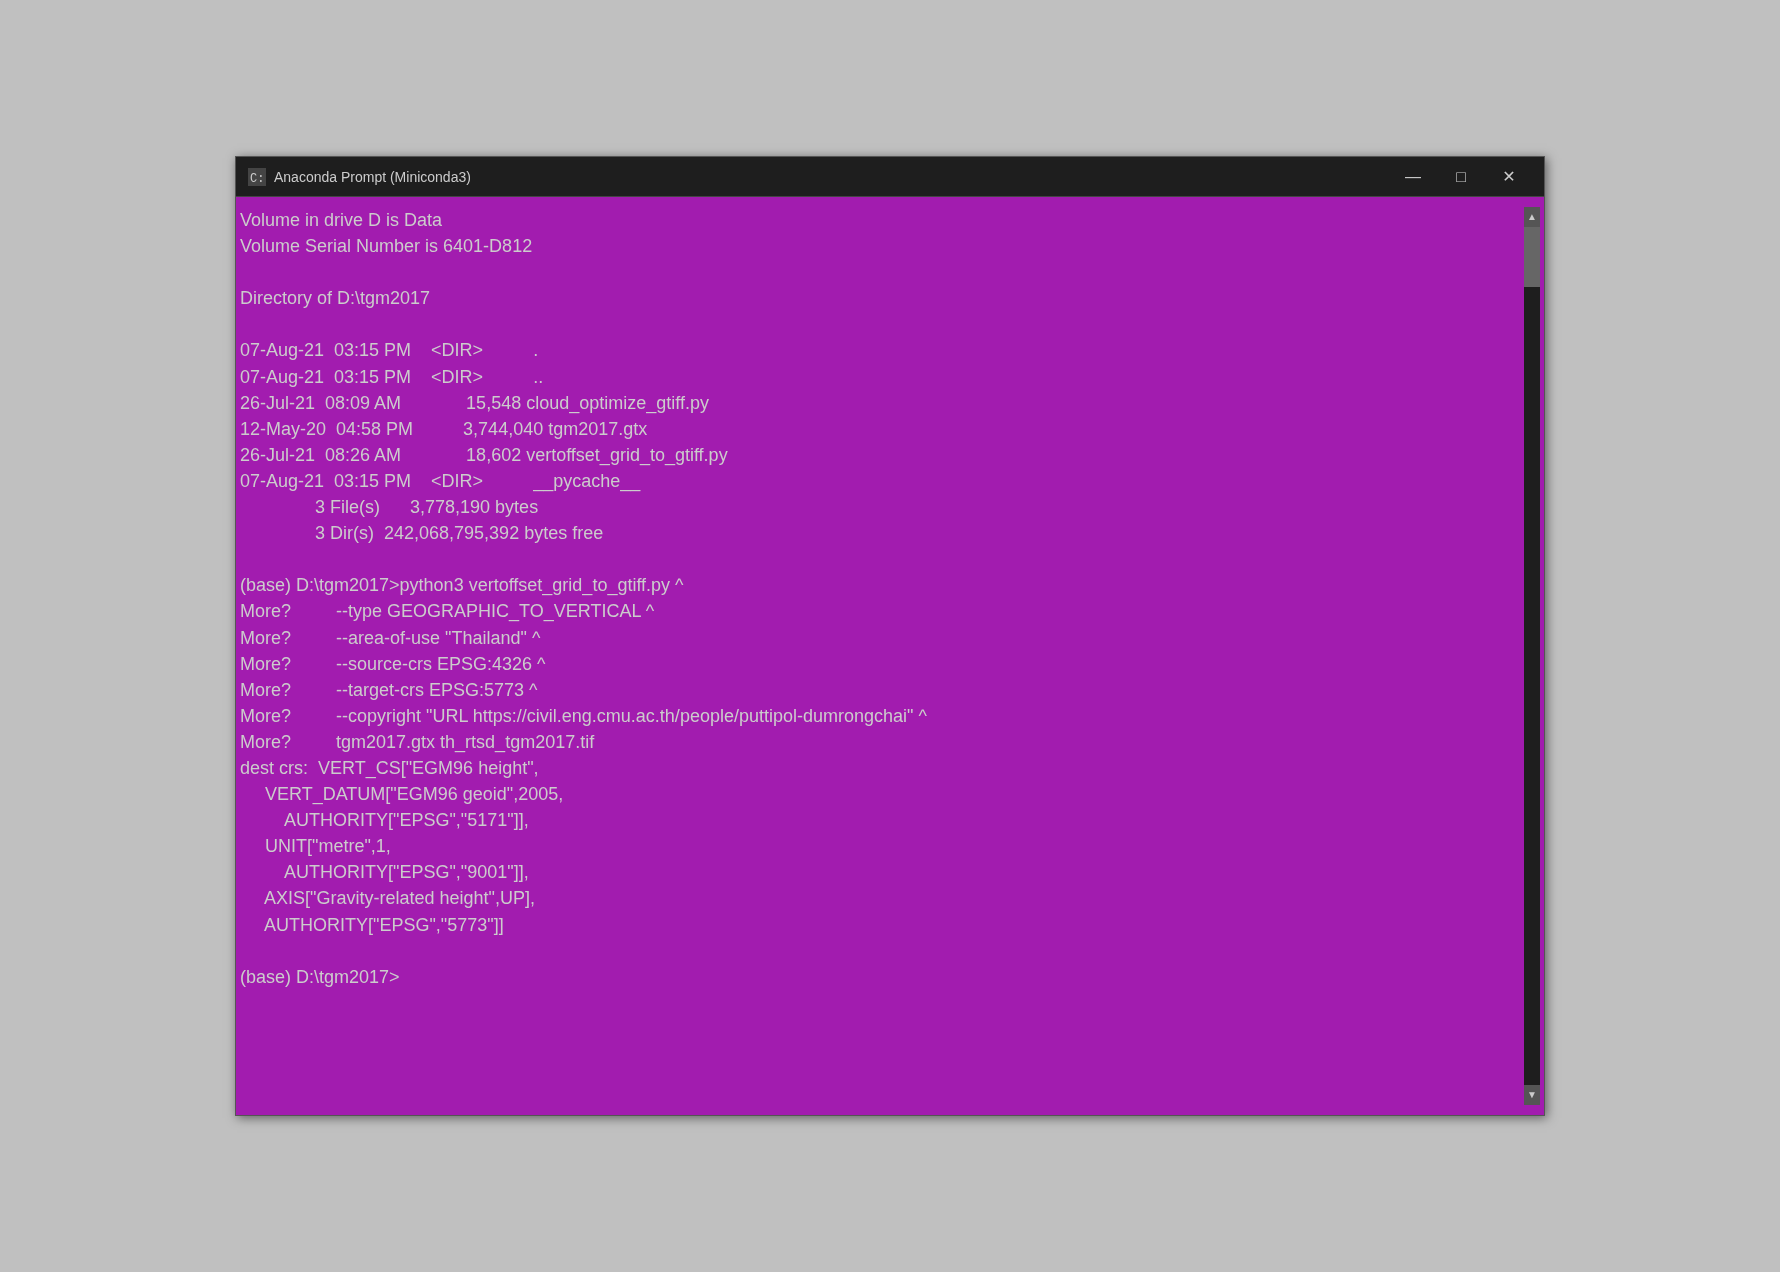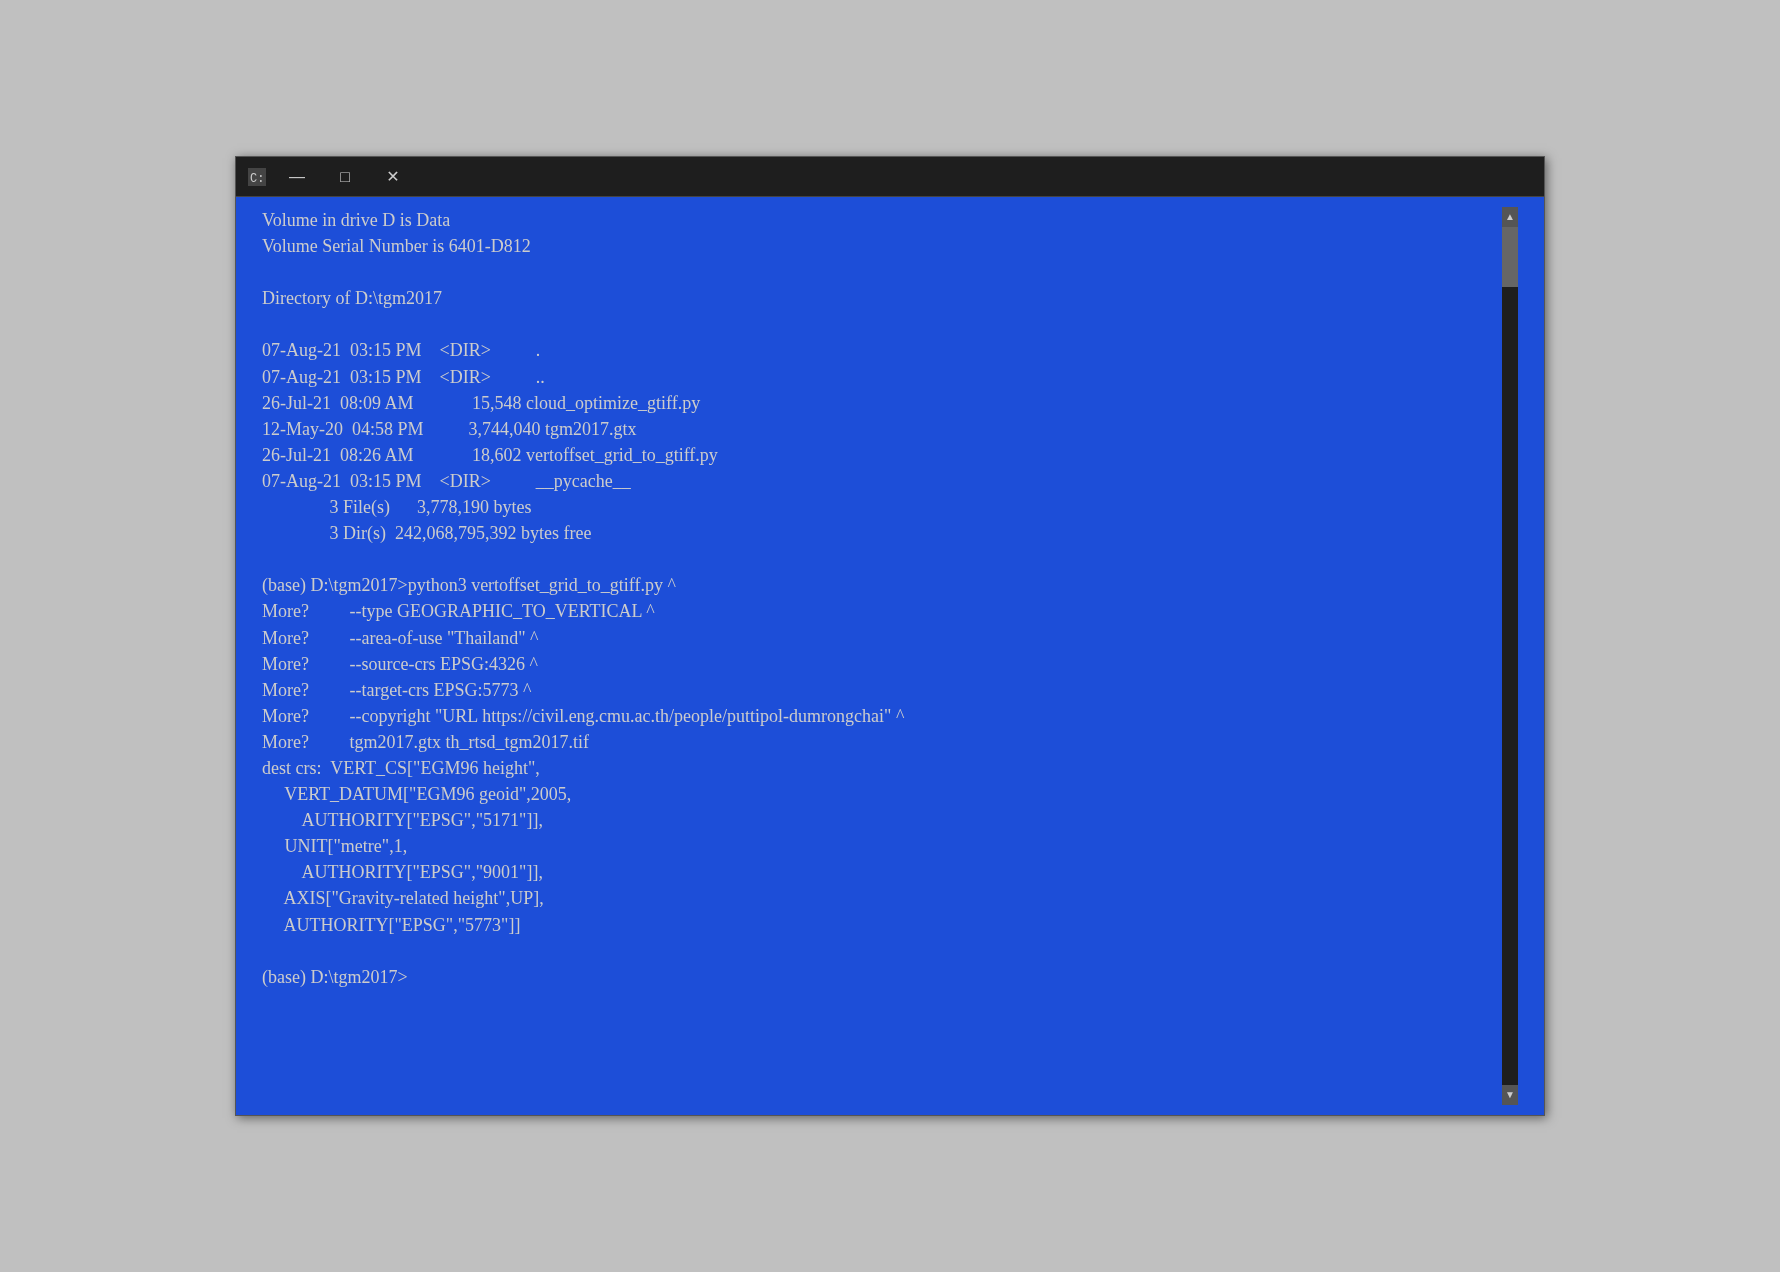--- a/index.html
+++ b/index.html
@@ -68,26 +68,26 @@
       font-size: 16px;
       cursor: pointer;
       display: flex;
       align-items: center;
       justify-content: center;
       font-family: 'Segoe UI', Arial, sans-serif;
     }
 
     .terminal-body {
       flex: 1;
-      background: #1d4ed8;
+      background: #a21caf;
       color: #cccccc;
-      font-family: Liberation Serif, serif;
+      font-family: Liberation Sans, sans-serif;
       font-size: 18px;
       line-height: 1.45;
-      padding: 10px 26px;
+      padding: 10px 4px;
       overflow: hidden;
       position: relative;
       display: flex;
     }
 
     .terminal-content {
       flex: 1;
       overflow: hidden;
       white-space: pre;
     }
@@ -131,20 +131,21 @@
   </style>
 </head>
 <body>
 
 <div class="window">
   <div class="title-bar">
     <svg class="title-bar-icon" viewBox="0 0 18 18" fill="none">
       <rect width="18" height="18" fill="#444"></rect>
       <text x="2" y="14" font-size="12" fill="#cccccc" font-family="Courier New">C:</text>
     </svg>
+    <span class="title-bar-title">Anaconda Prompt (Miniconda3)</span>
     <div class="title-bar-controls">
       <button class="title-bar-btn minimize">—</button>
       <button class="title-bar-btn maximize">□</button>
       <button class="title-bar-btn close">✕</button>
     </div>
   </div>
 
   <div class="terminal-body">
     <div class="terminal-content" id="terminal-content">Volume in drive D is Data
 Volume Serial Number is 6401-D812

